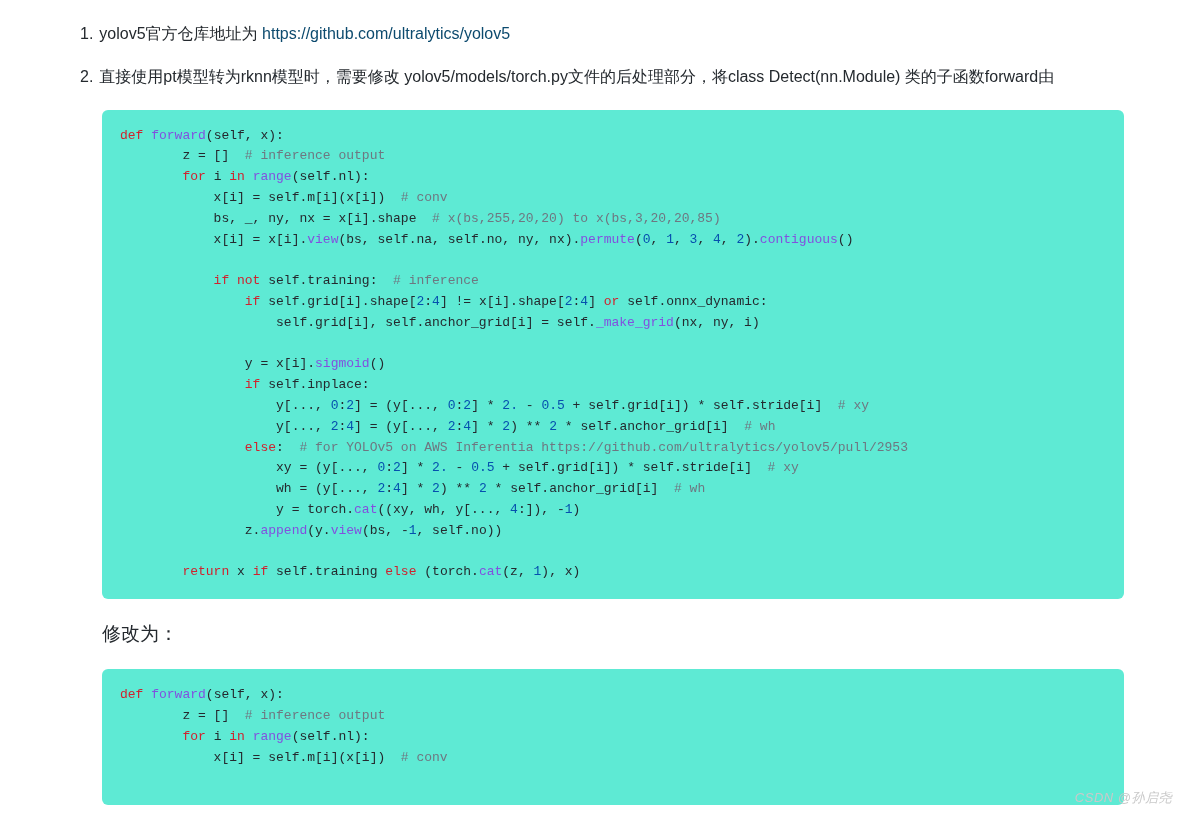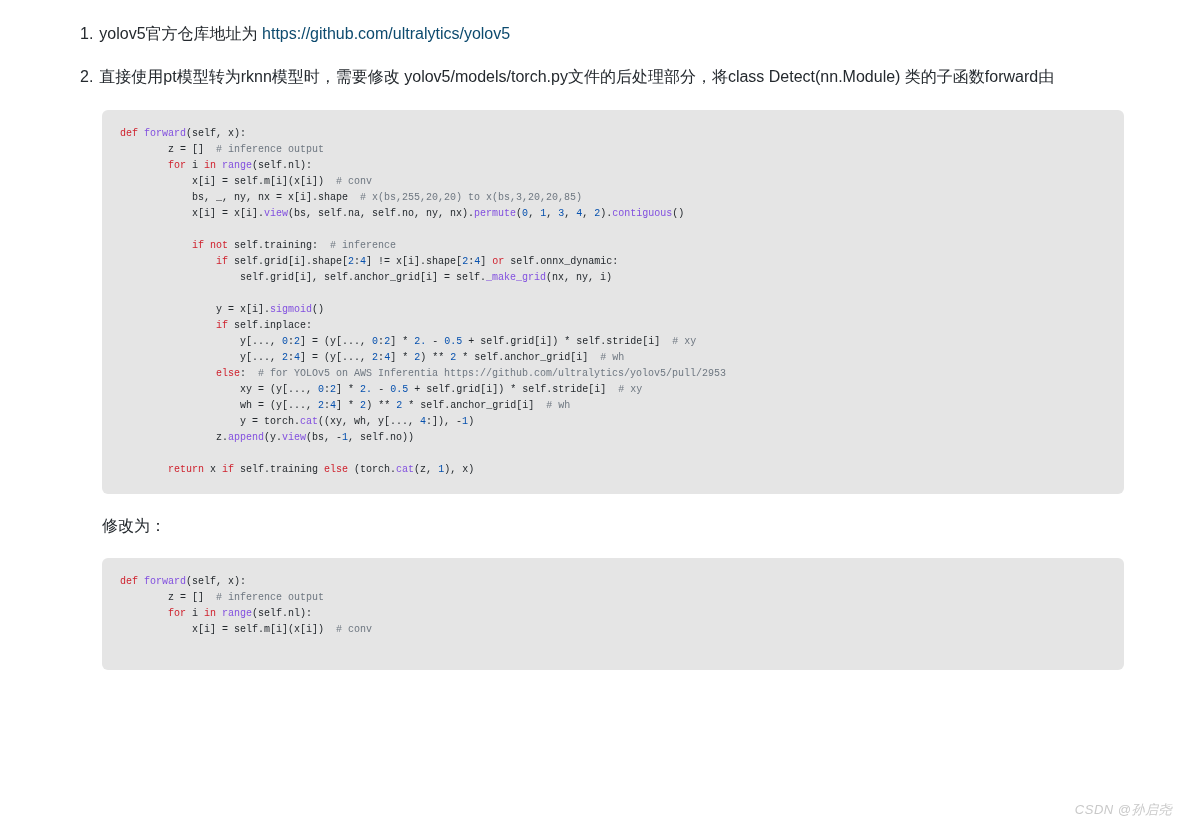--- a/index.html
+++ b/index.html
@@ -21,44 +21,44 @@
       color: #24292e;
     }
     .list-num {
       margin-right: 6px;
     }
     a.repo-link {
       color: #0c4a6e;
       text-decoration: none;
     }
     .code-block {
-      background: #e5e5e5;
+      background: #5eead4;
       border-radius: 6px;
       padding: 16px 18px;
       margin: 18px 0 18px 22px;
       font-family: ui-monospace, SFMono-Regular, "SF Mono", Menlo, Monaco, Consolas, "Liberation Mono", monospace;
-      font-size: 10px;
+      font-size: 13px;
       line-height: 1.6;
       white-space: pre;
       overflow-x: auto;
       color: #24292e;
     }
     .k { color: #cf222e; }      
     .fn { color: #8250df; }     
     .n  { color: #0550ae; }     
     .cmt { color: #6e7781; font-style: normal; } 
     .call { color: #8250df; }   
     .mid-text {
       margin: 18px 0 10px 22px;
-      font-size: 16px;
+      font-size: 19px;
     }
     .watermark {
       position: fixed;
       right: 12px;
-      bottom: 8px;
+      bottom: 20px;
       color: #c9c9c9;
       font-size: 13px;
       letter-spacing: 0.5px;
       font-style: italic;
       pointer-events: none;
     }
   </style>
 </head>
 <body>
 

